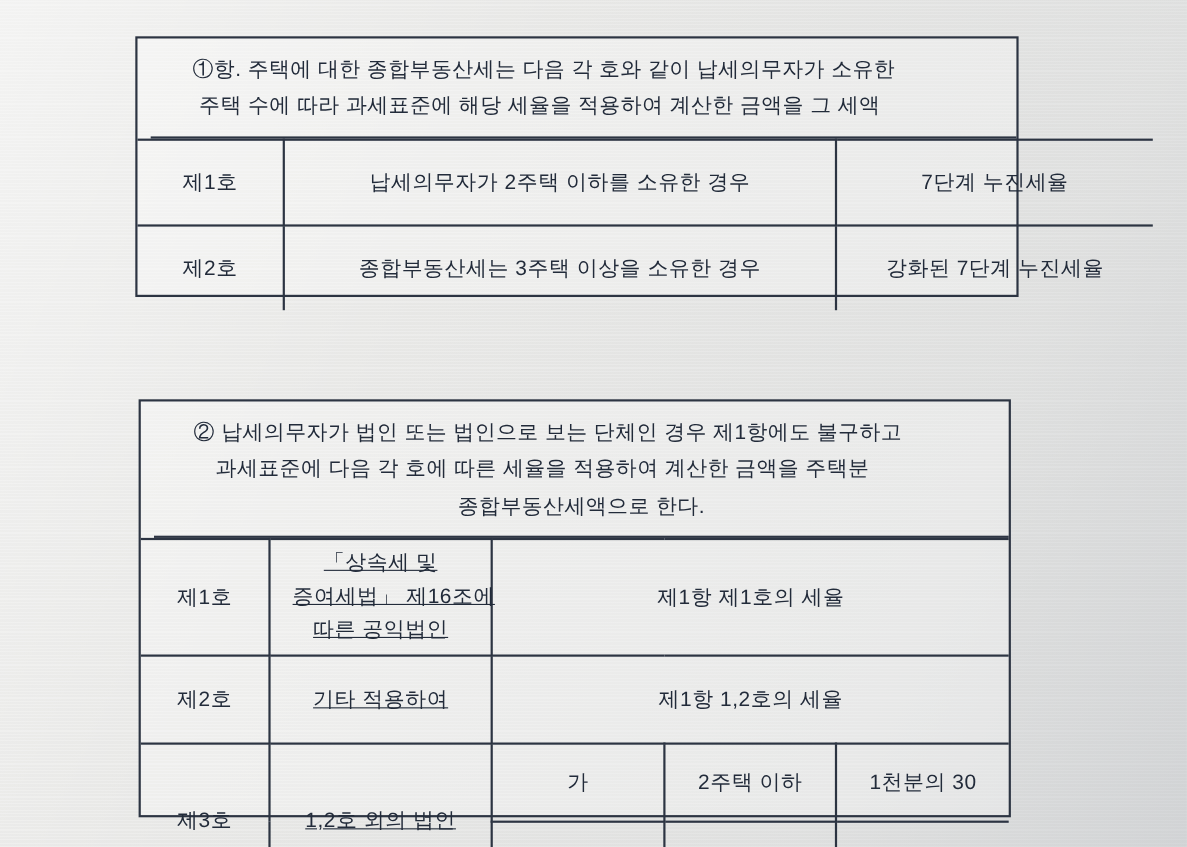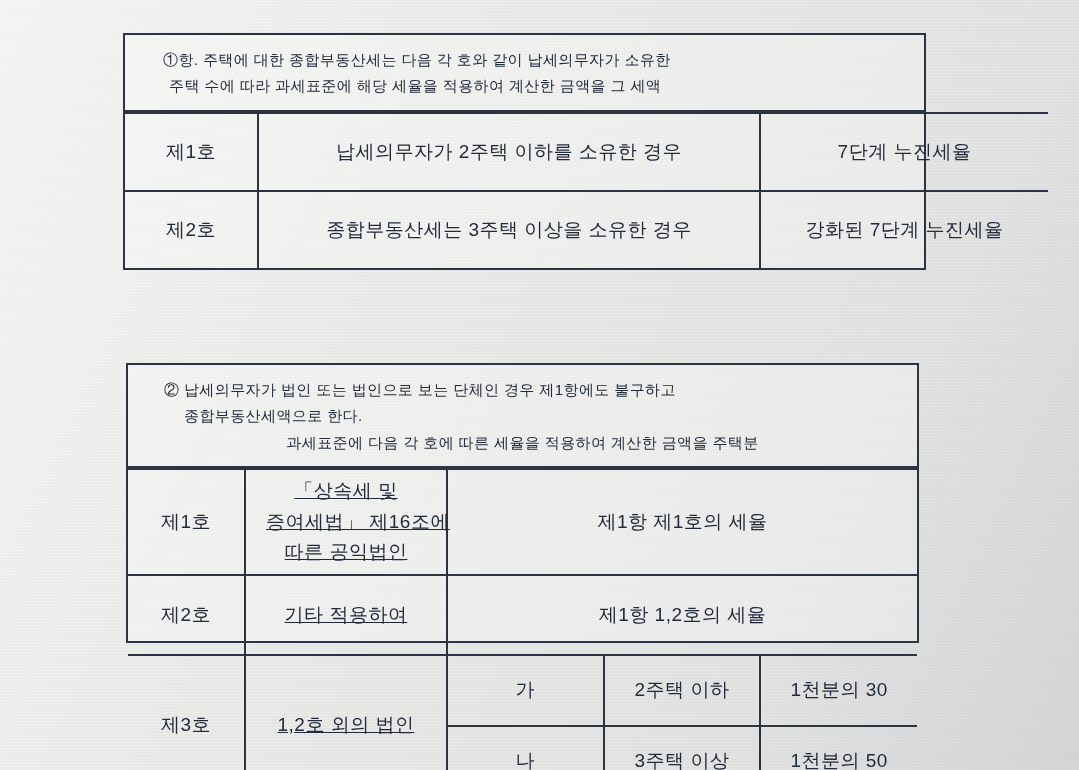--- a/index.html
+++ b/index.html
@@ -41,32 +41,33 @@
     left: 123px;
     top: 33px;
     width: 803px;
     height: 237px;
   }
   
   #block-2 {
     left: 126px;
     top: 363px;
     width: 793px;
-    height: 280px;
+    height: 380px;
   }
 
   .intro {
     box-sizing: border-box;
     padding: 12px 16px 10px 16px;
     border-bottom: 2px solid #2c3442;
-    font-size: 15px;
+    font-size: 19px;
     line-height: 1.75;
     letter-spacing: 0.4px;
     text-align: center;
     color: #222b3a;
+    margin-left: 12px;
   }
   .intro .line {
     display: block;
     white-space: nowrap;
   }
   #block-1 .intro .line:first-child { text-align: left; padding-left: 22px; }
   #block-1 .intro .line:nth-child(2) { text-align: left; padding-left: 28px; }
   #block-2 .intro .line:first-child { text-align: left; padding-left: 20px; }
   #block-2 .intro .line:nth-child(2) { text-align: left; padding-left: 40px; }
   #block-2 .intro .line:nth-child(3) { text-align: center; }
@@ -129,22 +130,22 @@
         <td class="c-desc">종합부동산세는 3주택 이상을 소유한 경우</td>
         <td class="c-rate">강화된 7단계 누진세율</td>
       </tr>
     </tbody>
       </table>
   </div>
 
   <div class="doc-block" id="block-2">
     <div class="intro">
       <span class="line">② 납세의무자가 법인 또는 법인으로 보는 단체인 경우 제1항에도 불구하고</span>
+      <span class="line"><span>과세표준에 다음 각 호에 따른 세율을 적용하여 계산한 금액을 주택분</span></span>
       <span class="line">종합부동산세액으로 한다.</span>
-      <span class="line"><span>과세표준에 다음 각 호에 따른 세율을 적용하여 계산한 금액을 주택분</span></span>
     </div>
     <table class="doc-table" id="table-2">
       <tbody>
           <tr>
         <td class="c-no" style="height:92px;">제1호</td>
         <td class="c-body multiline">
           <span>「상속세 및</span>
           <span>증여세법」 제16조에</span>
           <span>따른 공익법인</span>
         </td>

